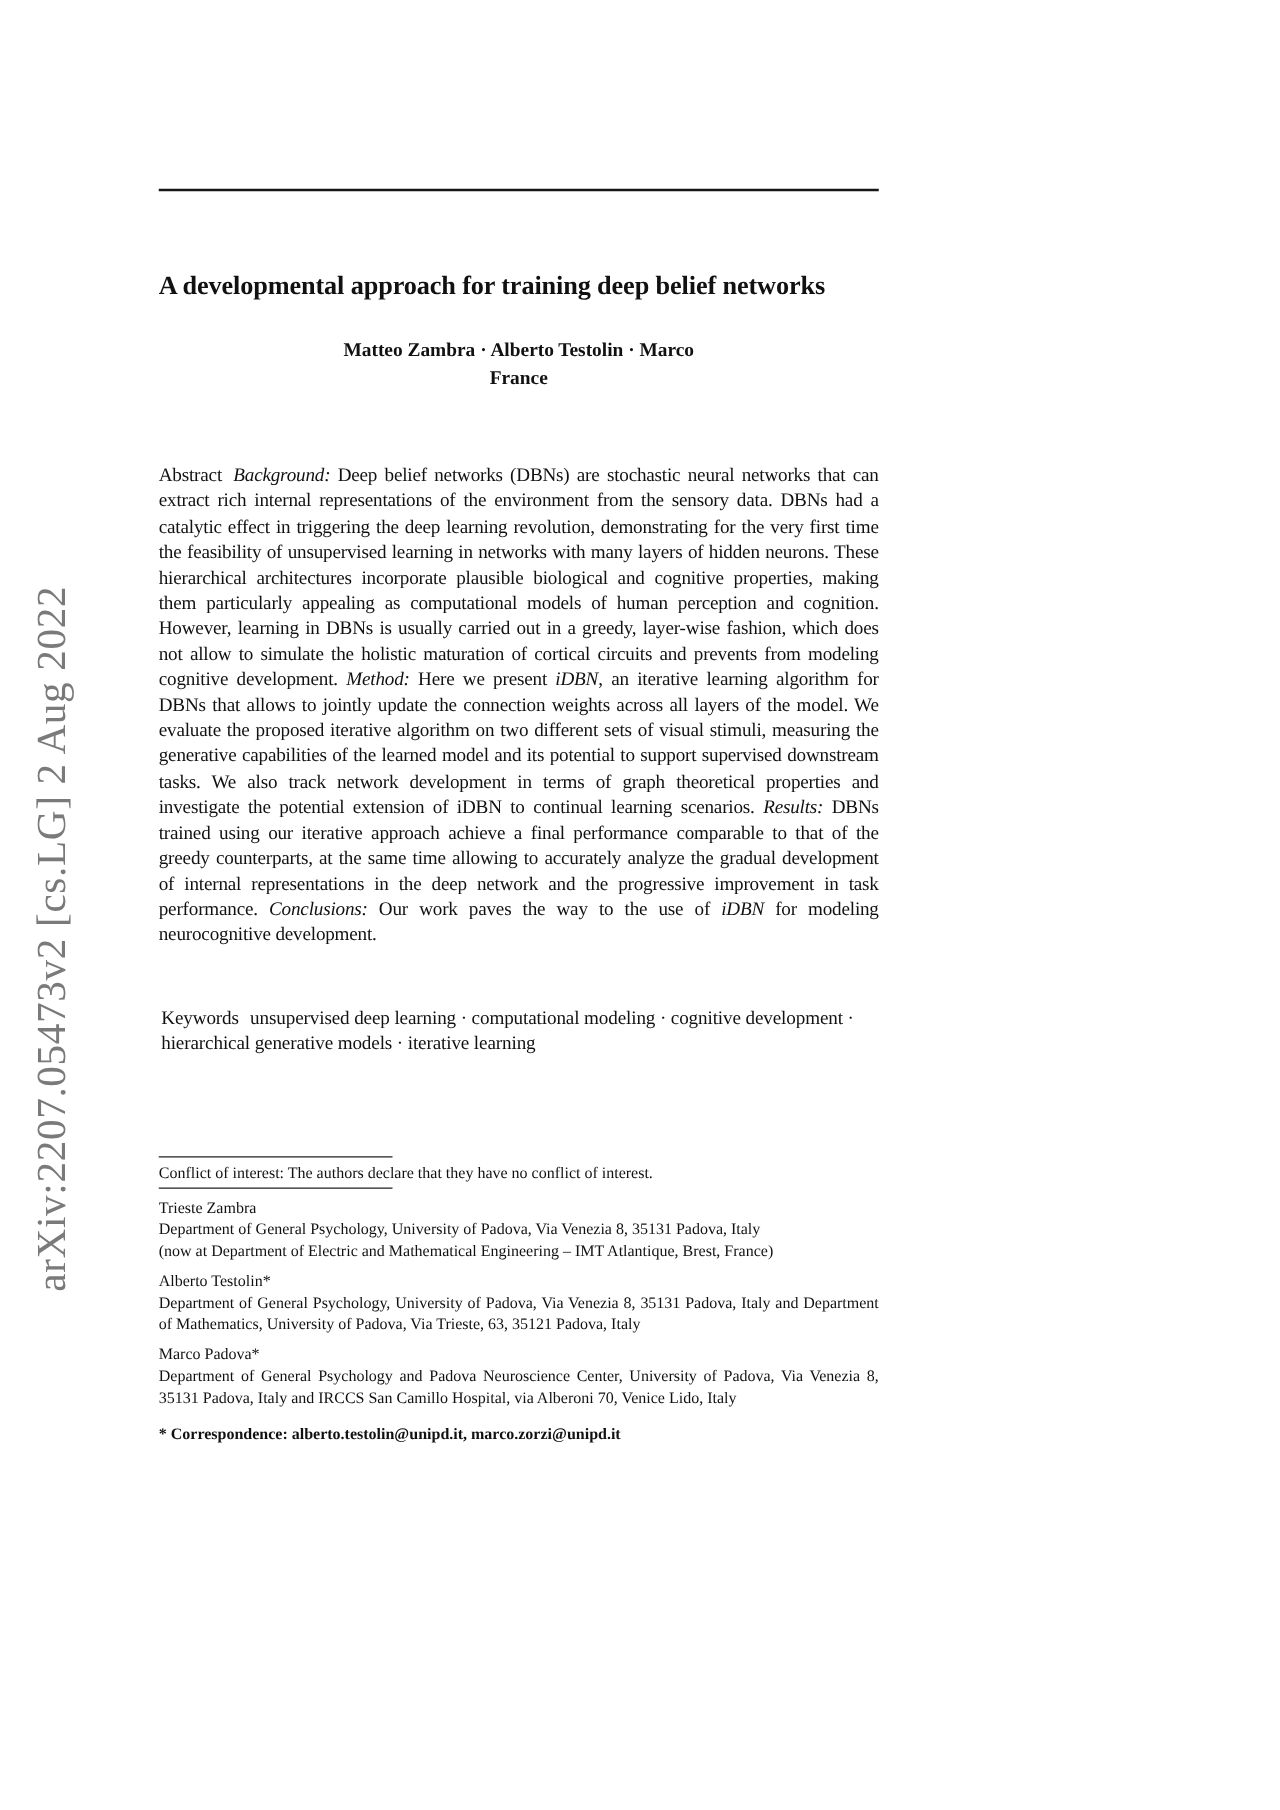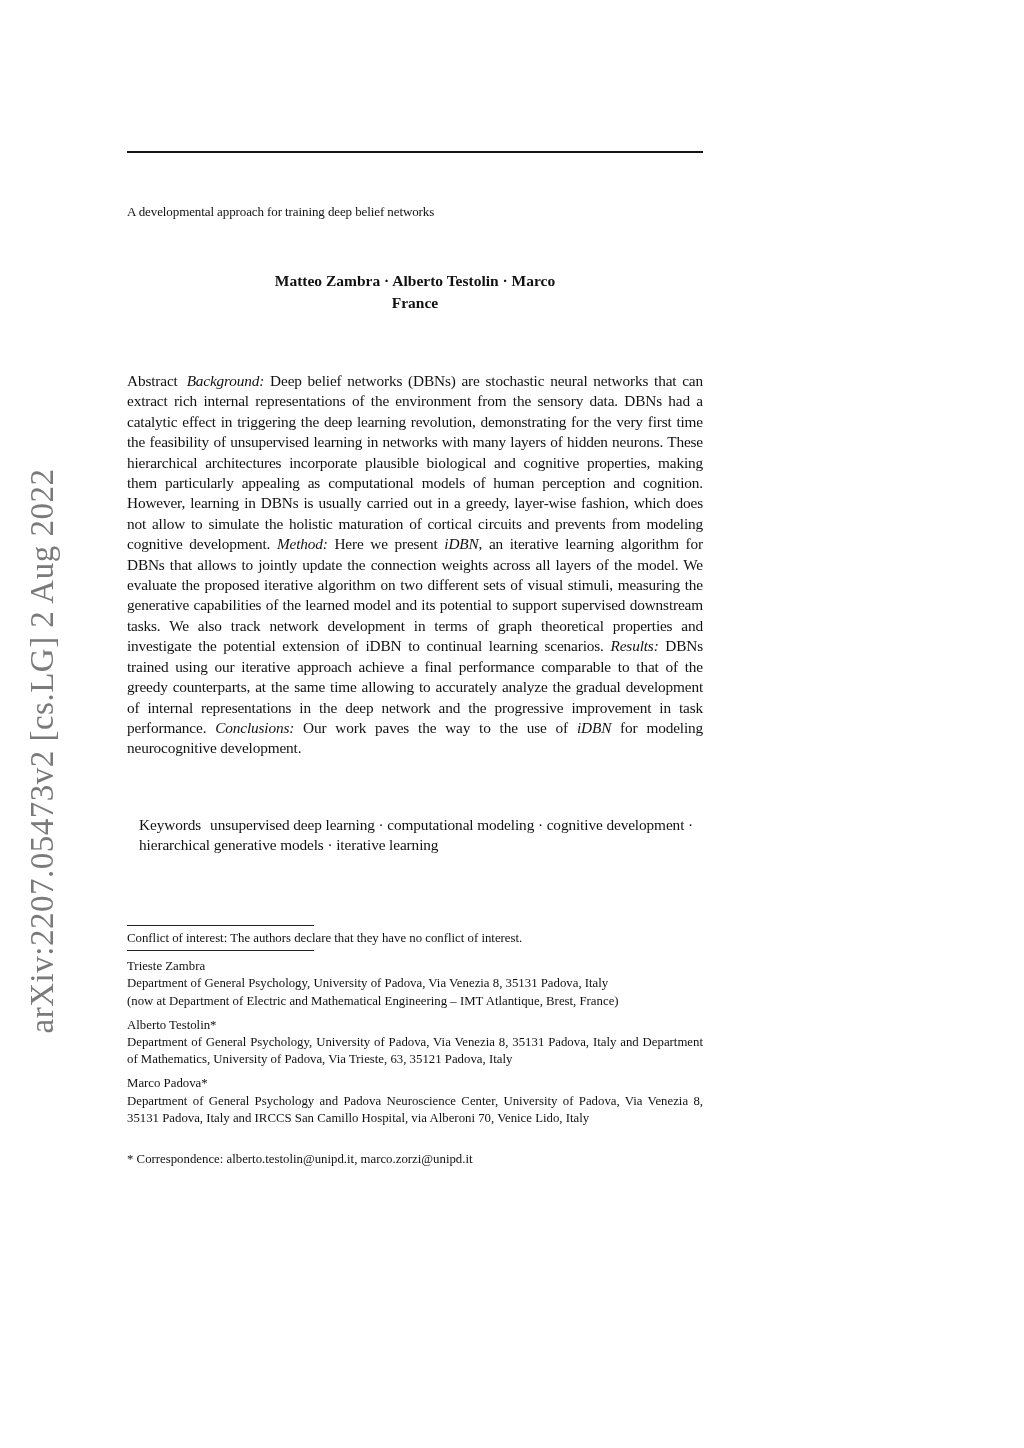--- a/index.html
+++ b/index.html
@@ -26,49 +26,49 @@
     white-space: nowrap;
   }
 
   .col { position: absolute; left: 127px; top: 0; width: 576px; }
 
   .toprule {
     position: absolute; top: 151px; left: 0;
     width: 576px; height: 2px; background: #161616;
   }
   .title {
-    position: absolute; top: 204px; left: 0; width: 600px;
-    margin: 0; font-size: 13px; font-weight: normal;
+    position: absolute; top: 216px; left: 0; width: 600px;
+    margin: 0; font-size: 21px; font-weight: bold;
     letter-spacing: -0.1px; white-space: nowrap;
   }
   .authors {
     position: absolute; top: 270px; left: 0; width: 576px;
     font-size: 15.5px; font-weight: bold; line-height: 21.5px; text-align: center;
   }
   .abstract {
     position: absolute; top: 371px; left: 0; width: 576px;
     margin: 0; font-size: 15.3px; line-height: 20.4px;
     text-align: justify; letter-spacing: -0.15px;
   }
   .keywords {
     position: absolute; top: 803px; left: 0; width: 576px;
-    margin: 12px; font-size: 15.3px; line-height: 20.4px;
+    margin: 2px; font-size: 15.3px; line-height: 20.4px;
     letter-spacing: -0.1px;
   }
   .sb { font-weight: normal; }
   .si { font-style: italic; margin-top: 44px; }
   .sg { margin-right: 9px; }
 
   .footnotes { position: absolute; top: 925px; left: 0; width: 576px; }
   .fnrule { width: 187px; height: 1px; background: #222; margin: 0 0 4px 0; }
   .fnrule2 { margin: 3px 0 7px 0; }
   .fn { font-size: 12.8px; line-height: 17.2px; margin: 0; }
   .fnblock { margin-bottom: 7px; }
   .fnblock .wrap { text-align: justify; }
-  .corr { margin-top: 24px; }
+  .corr { margin-top: 12px; font-weight: bold; }
 </style>
 </head>
 <body>
 
 <div class="page">
 
   <div class="watermark" style="color: rgb(122, 122, 122);">arXiv:2207.05473v2  [cs.LG]  2 Aug 2022</div>
 
   <div class="col">
 

